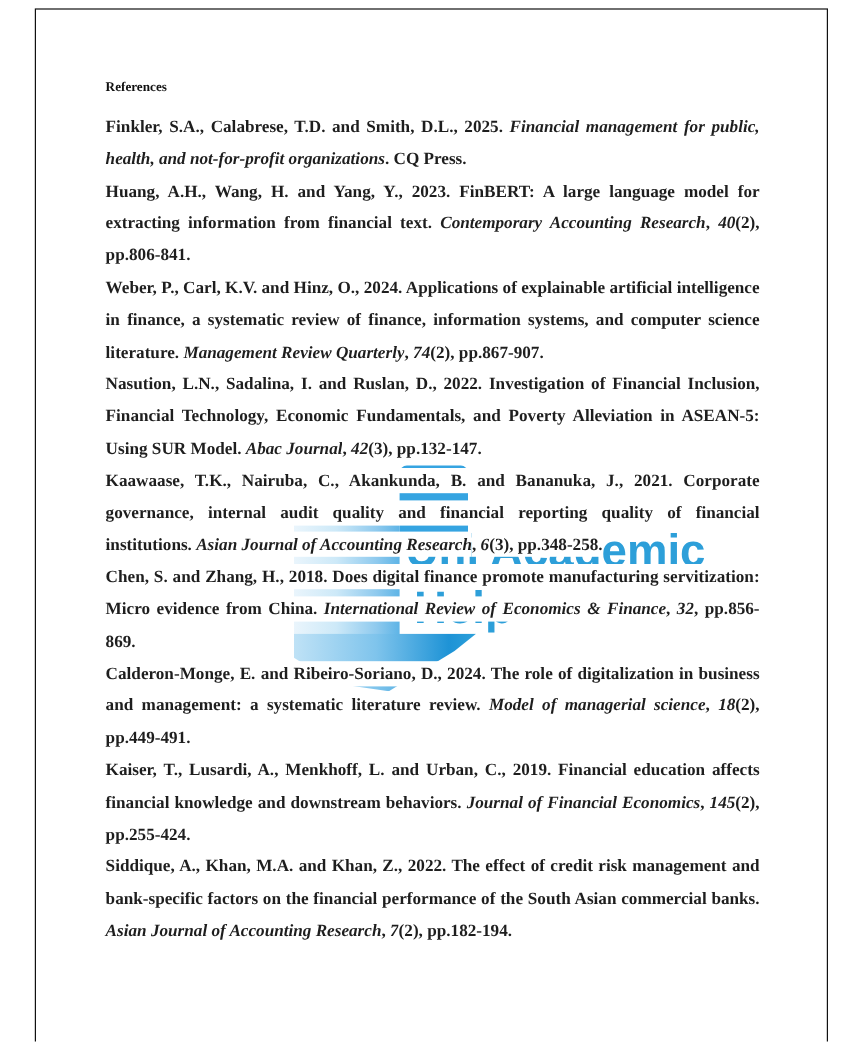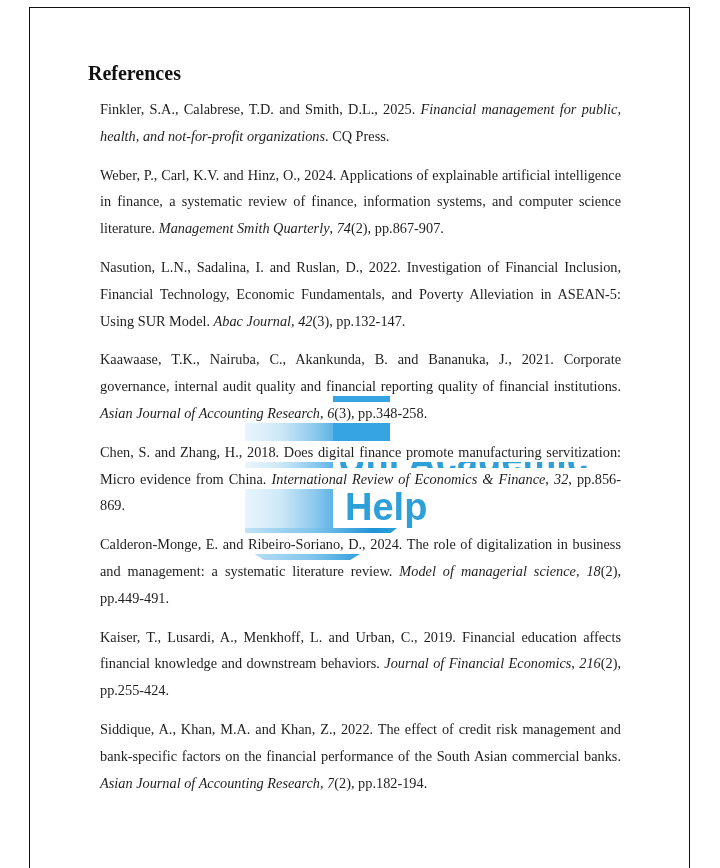--- a/index.html
+++ b/index.html
@@ -66,31 +66,32 @@
 
   
   .content {
     position: absolute;
     left: 88px; top: 62px;
     width: 545px;
     z-index: 2;
     color: #1e1e1e;
   }
   .heading {
-    font-size: 20px;
+    font-size: 11px;
     font-weight: bold;
     line-height: 22px;
     margin-bottom: 9px;
     color: #111111;
   }
   .ref {
     font-size: 14.3px;
     line-height: 26.8px;
     text-align: justify;
-    margin: 12px;
+    margin: 0;
+    font-weight: bold;
   }
   .seg {
     background: #ffffff;     
     padding: 3px 0 2px 0;
   }
   .seg.it { font-style: italic; }
 </style>
 </head>
 <body>
 
@@ -103,23 +104,24 @@
     <div class="wm-bar"></div>
     <div class="wm-swoosh"></div>
     <div class="wm-text1">Uni Academic</div>
     <div class="wm-text2">Help</div>
   </div>
 
   <div class="content">
     <div class="heading">References</div>
     <div id="refs-list">
         <p class="ref"><span class="seg">Finkler, S.A., Calabrese, T.D. and Smith, D.L., 2025. </span><span class="seg it">Financial management for public, health, and not-for-profit organizations</span><span class="seg">. CQ Press.</span></p>
-        <p class="ref"><span class="seg">Weber, P., Carl, K.V. and Hinz, O., 2024. Applications of explainable artificial intelligence in finance, a systematic review of finance, information systems, and computer science literature. </span><span class="seg it">Management Smith Quarterly</span><span class="seg">, </span><span class="seg it">74</span><span class="seg">(2), pp.867-907.</span></p>
+        <p class="ref"><span class="seg">Huang, A.H., Wang, H. and Yang, Y., 2023. FinBERT: A large language model for extracting information from financial text. </span><span class="seg it">Contemporary Accounting Research</span><span class="seg">, </span><span class="seg it">40</span><span class="seg">(2), pp.806-841.</span></p>
+        <p class="ref"><span class="seg">Weber, P., Carl, K.V. and Hinz, O., 2024. Applications of explainable artificial intelligence in finance, a systematic review of finance, information systems, and computer science literature. </span><span class="seg it">Management Review Quarterly</span><span class="seg">, </span><span class="seg it">74</span><span class="seg">(2), pp.867-907.</span></p>
         <p class="ref"><span class="seg">Nasution, L.N., Sadalina, I. and Ruslan, D., 2022. Investigation of Financial Inclusion, Financial Technology, Economic Fundamentals, and Poverty Alleviation in ASEAN-5: Using SUR Model. </span><span class="seg it">Abac Journal</span><span class="seg">, </span><span class="seg it">42</span><span class="seg">(3), pp.132-147.</span></p>
         <p class="ref"><span class="seg">Kaawaase, T.K., Nairuba, C., Akankunda, B. and Bananuka, J., 2021. Corporate governance, internal audit quality and financial reporting quality of financial institutions. </span><span class="seg it">Asian Journal of Accounting Research</span><span class="seg">, </span><span class="seg it">6</span><span class="seg">(3), pp.348-258.</span></p>
         <p class="ref"><span class="seg">Chen, S. and Zhang, H., 2018. Does digital finance promote manufacturing servitization: Micro evidence from China. </span><span class="seg it">International Review of Economics &amp; Finance</span><span class="seg">, </span><span class="seg it">32</span><span class="seg">, pp.856-869.</span></p>
         <p class="ref"><span class="seg">Calderon-Monge, E. and Ribeiro-Soriano, D., 2024. The role of digitalization in business and management: a systematic literature review. </span><span class="seg it">Model of managerial science</span><span class="seg">, </span><span class="seg it">18</span><span class="seg">(2), pp.449-491.</span></p>
-        <p class="ref"><span class="seg">Kaiser, T., Lusardi, A., Menkhoff, L. and Urban, C., 2019. Financial education affects financial knowledge and downstream behaviors. </span><span class="seg it">Journal of Financial Economics</span><span class="seg">, </span><span class="seg it">216</span><span class="seg">(2), pp.255-424.</span></p>
+        <p class="ref"><span class="seg">Kaiser, T., Lusardi, A., Menkhoff, L. and Urban, C., 2019. Financial education affects financial knowledge and downstream behaviors. </span><span class="seg it">Journal of Financial Economics</span><span class="seg">, </span><span class="seg it">145</span><span class="seg">(2), pp.255-424.</span></p>
         <p class="ref"><span class="seg">Siddique, A., Khan, M.A. and Khan, Z., 2022. The effect of credit risk management and bank-specific factors on the financial performance of the South Asian commercial banks. </span><span class="seg it">Asian Journal of Accounting Research</span><span class="seg">, </span><span class="seg it">7</span><span class="seg">(2), pp.182-194.</span></p>
       </div>
   </div>
 
 </div>
 
 </body></html>

